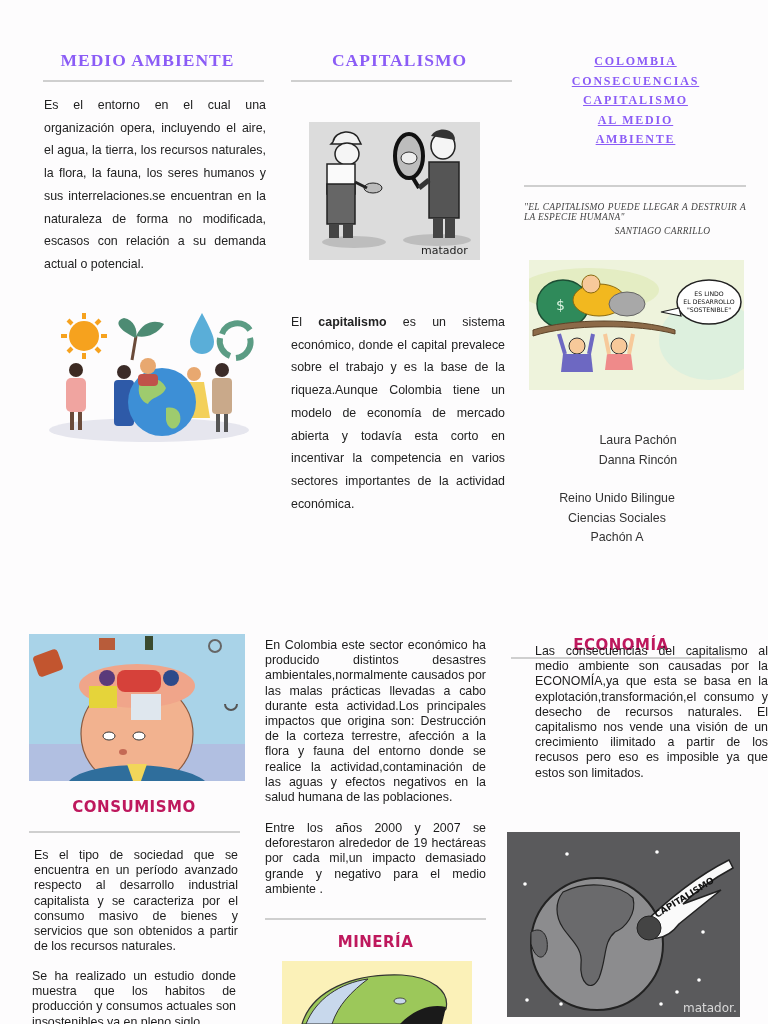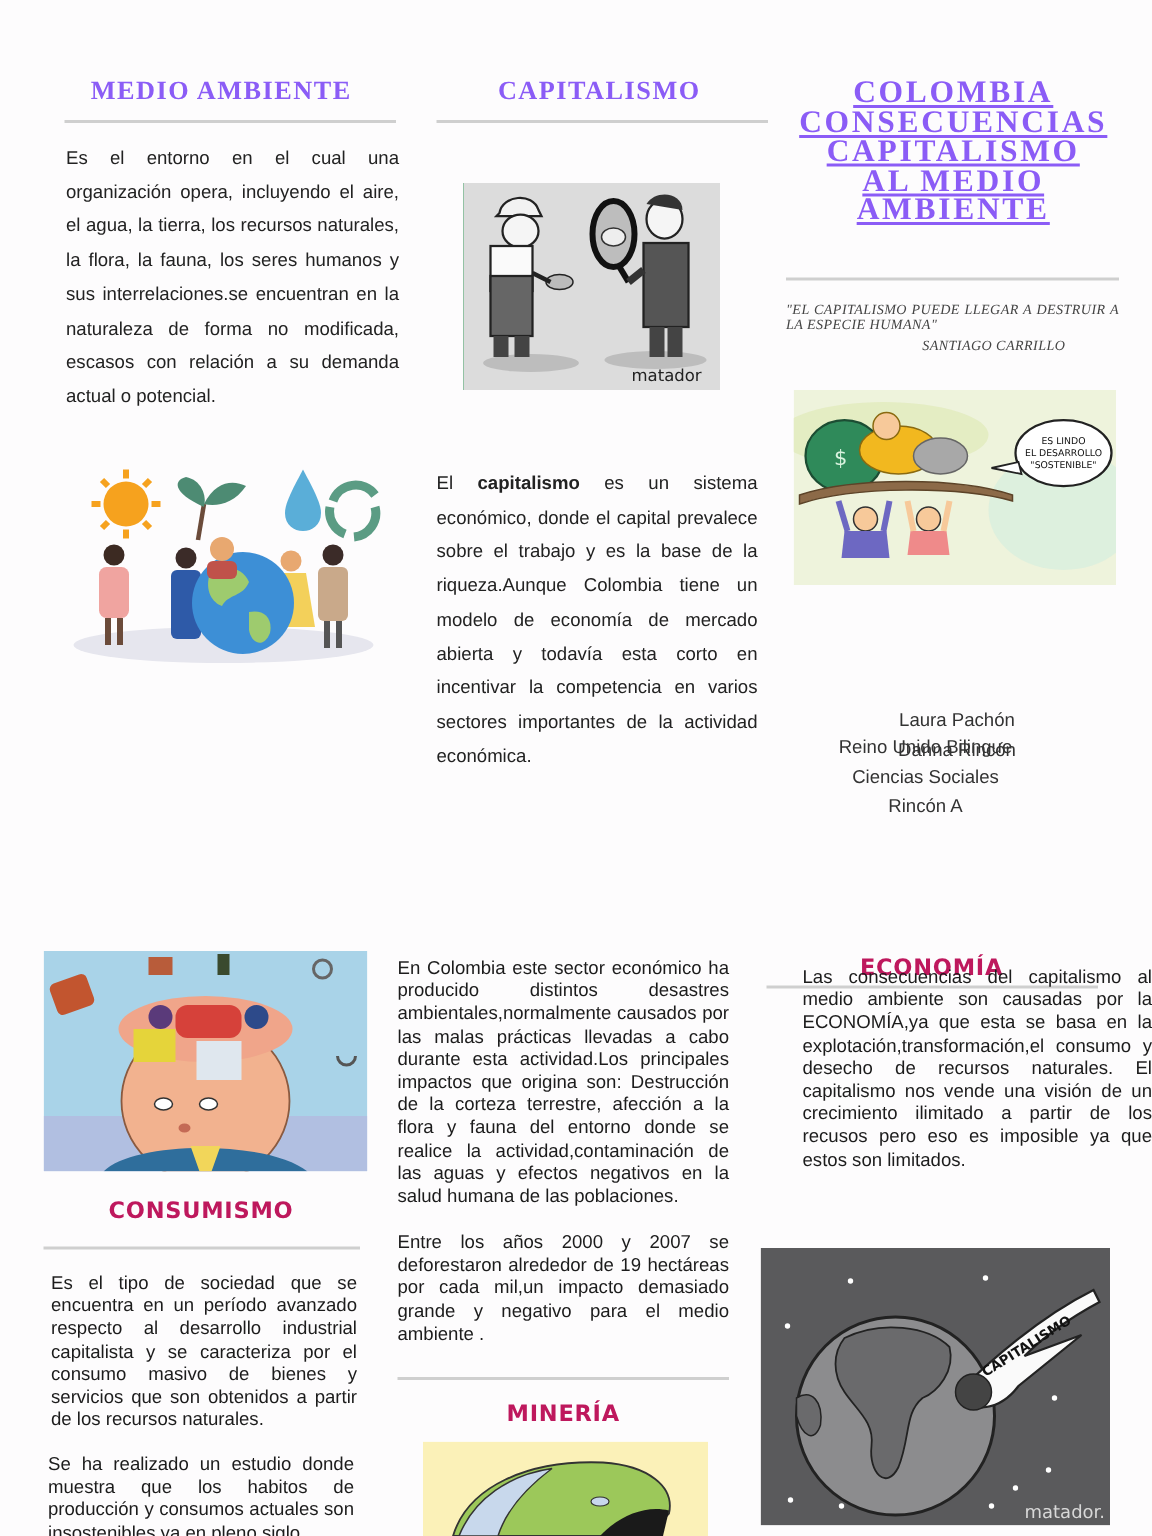--- a/index.html
+++ b/index.html
@@ -148,21 +148,21 @@
     <text x="112" y="132" font-family="DejaVu Sans, sans-serif" font-size="11" fill="#222">matador</text>
   </svg>
 </div>
 
 <p class="abs body-loose" style="left:291px; top:311px; width:214px;">
   <span>El</span>
   <b>capitalismo</b>
   <span>es un sistema económico, donde el capital prevalece sobre el trabajo y es la base de la riqueza.Aunque Colombia tiene un modelo de economía de mercado abierta y todavía esta corto en incentivar la competencia en varios sectores importantes de la actividad económica.</span>
 </p>
 
-<div class="abs serif-head" style="left:528px; top:52px; width:215px; font-size:21px; line-height:19.5px; letter-spacing:1.8px;">
+<div class="abs serif-head" style="left:528px; top:52px; width:215px; font-size:12px; line-height:19.5px; letter-spacing:1.8px;">
   <div style="text-decoration:underline;">COLOMBIA</div>
   <div style="text-decoration:underline;">CONSECUENCIAS</div>
   <div style="text-decoration:underline;">CAPITALISMO</div>
   <div style="text-decoration:underline;">AL MEDIO</div>
   <div style="text-decoration:underline;">AMBIENTE</div>
 </div>
 <div class="rule" style="left:524px; top:185px; width:222px;"></div>
 
 <p class="abs quote" style="left:524px; top:202px; width:222px;">"EL CAPITALISMO PUEDE LLEGAR A DESTRUIR A LA ESPECIE HUMANA"</p>
 <p class="abs quote" style="left:524px; top:226px; width:222px; text-align:center; padding-left:55px;">SANTIAGO CARRILLO</p>
@@ -192,28 +192,28 @@
     <line x1="100" y1="94" x2="104" y2="74" stroke="#f7c99a" stroke-width="4"></line>
 
     <ellipse cx="180" cy="42" rx="32" ry="22" fill="#fff" stroke="#222" stroke-width="1.5"></ellipse>
     <path d="M150 48 L132 52 L152 56Z" fill="#fff" stroke="#222" stroke-width="1.2"></path>
     <text x="180" y="36" text-anchor="middle" font-family="DejaVu Sans, sans-serif" font-size="6.2" fill="#111">ES LINDO</text>
     <text x="180" y="44" text-anchor="middle" font-family="DejaVu Sans, sans-serif" font-size="6.2" fill="#111">EL DESARROLLO</text>
     <text x="180" y="52" text-anchor="middle" font-family="DejaVu Sans, sans-serif" font-size="6.2" fill="#111">"SOSTENIBLE"</text>
   </svg>
 </div>
 
-<div class="abs credits" style="left:529px; top:431px; width:218px;margin-top:40px;">
+<div class="abs credits" style="left:529px; top:431px; width:218px;">
   <div>Laura Pachón</div>
   <div>Danna Rincón</div>
 </div>
 <div class="abs credits" style="left:508px; top:489px; width:218px;">
   <div>Reino Unido Bilingue</div>
   <div>Ciencias Sociales</div>
-  <div>Rincón A</div>
+  <div>Pachón A</div>
 </div>
 
 <div class="img-box" style="left:29px; top:634px; width:216px; height:147px;">
   <svg viewBox="0 0 216 147">
     <rect width="216" height="147" fill="#a9d3e8"></rect>
     <rect y="110" width="216" height="37" fill="#b7b3dc" opacity="0.6"></rect>
 
     <rect x="6" y="18" width="26" height="22" rx="4" fill="#c2552f" transform="rotate(-20 19 29)"></rect>
     <rect x="70" y="4" width="16" height="12" fill="#b85c3a"></rect>
     <rect x="116" y="2" width="8" height="14" fill="#3a4a2e"></rect>

